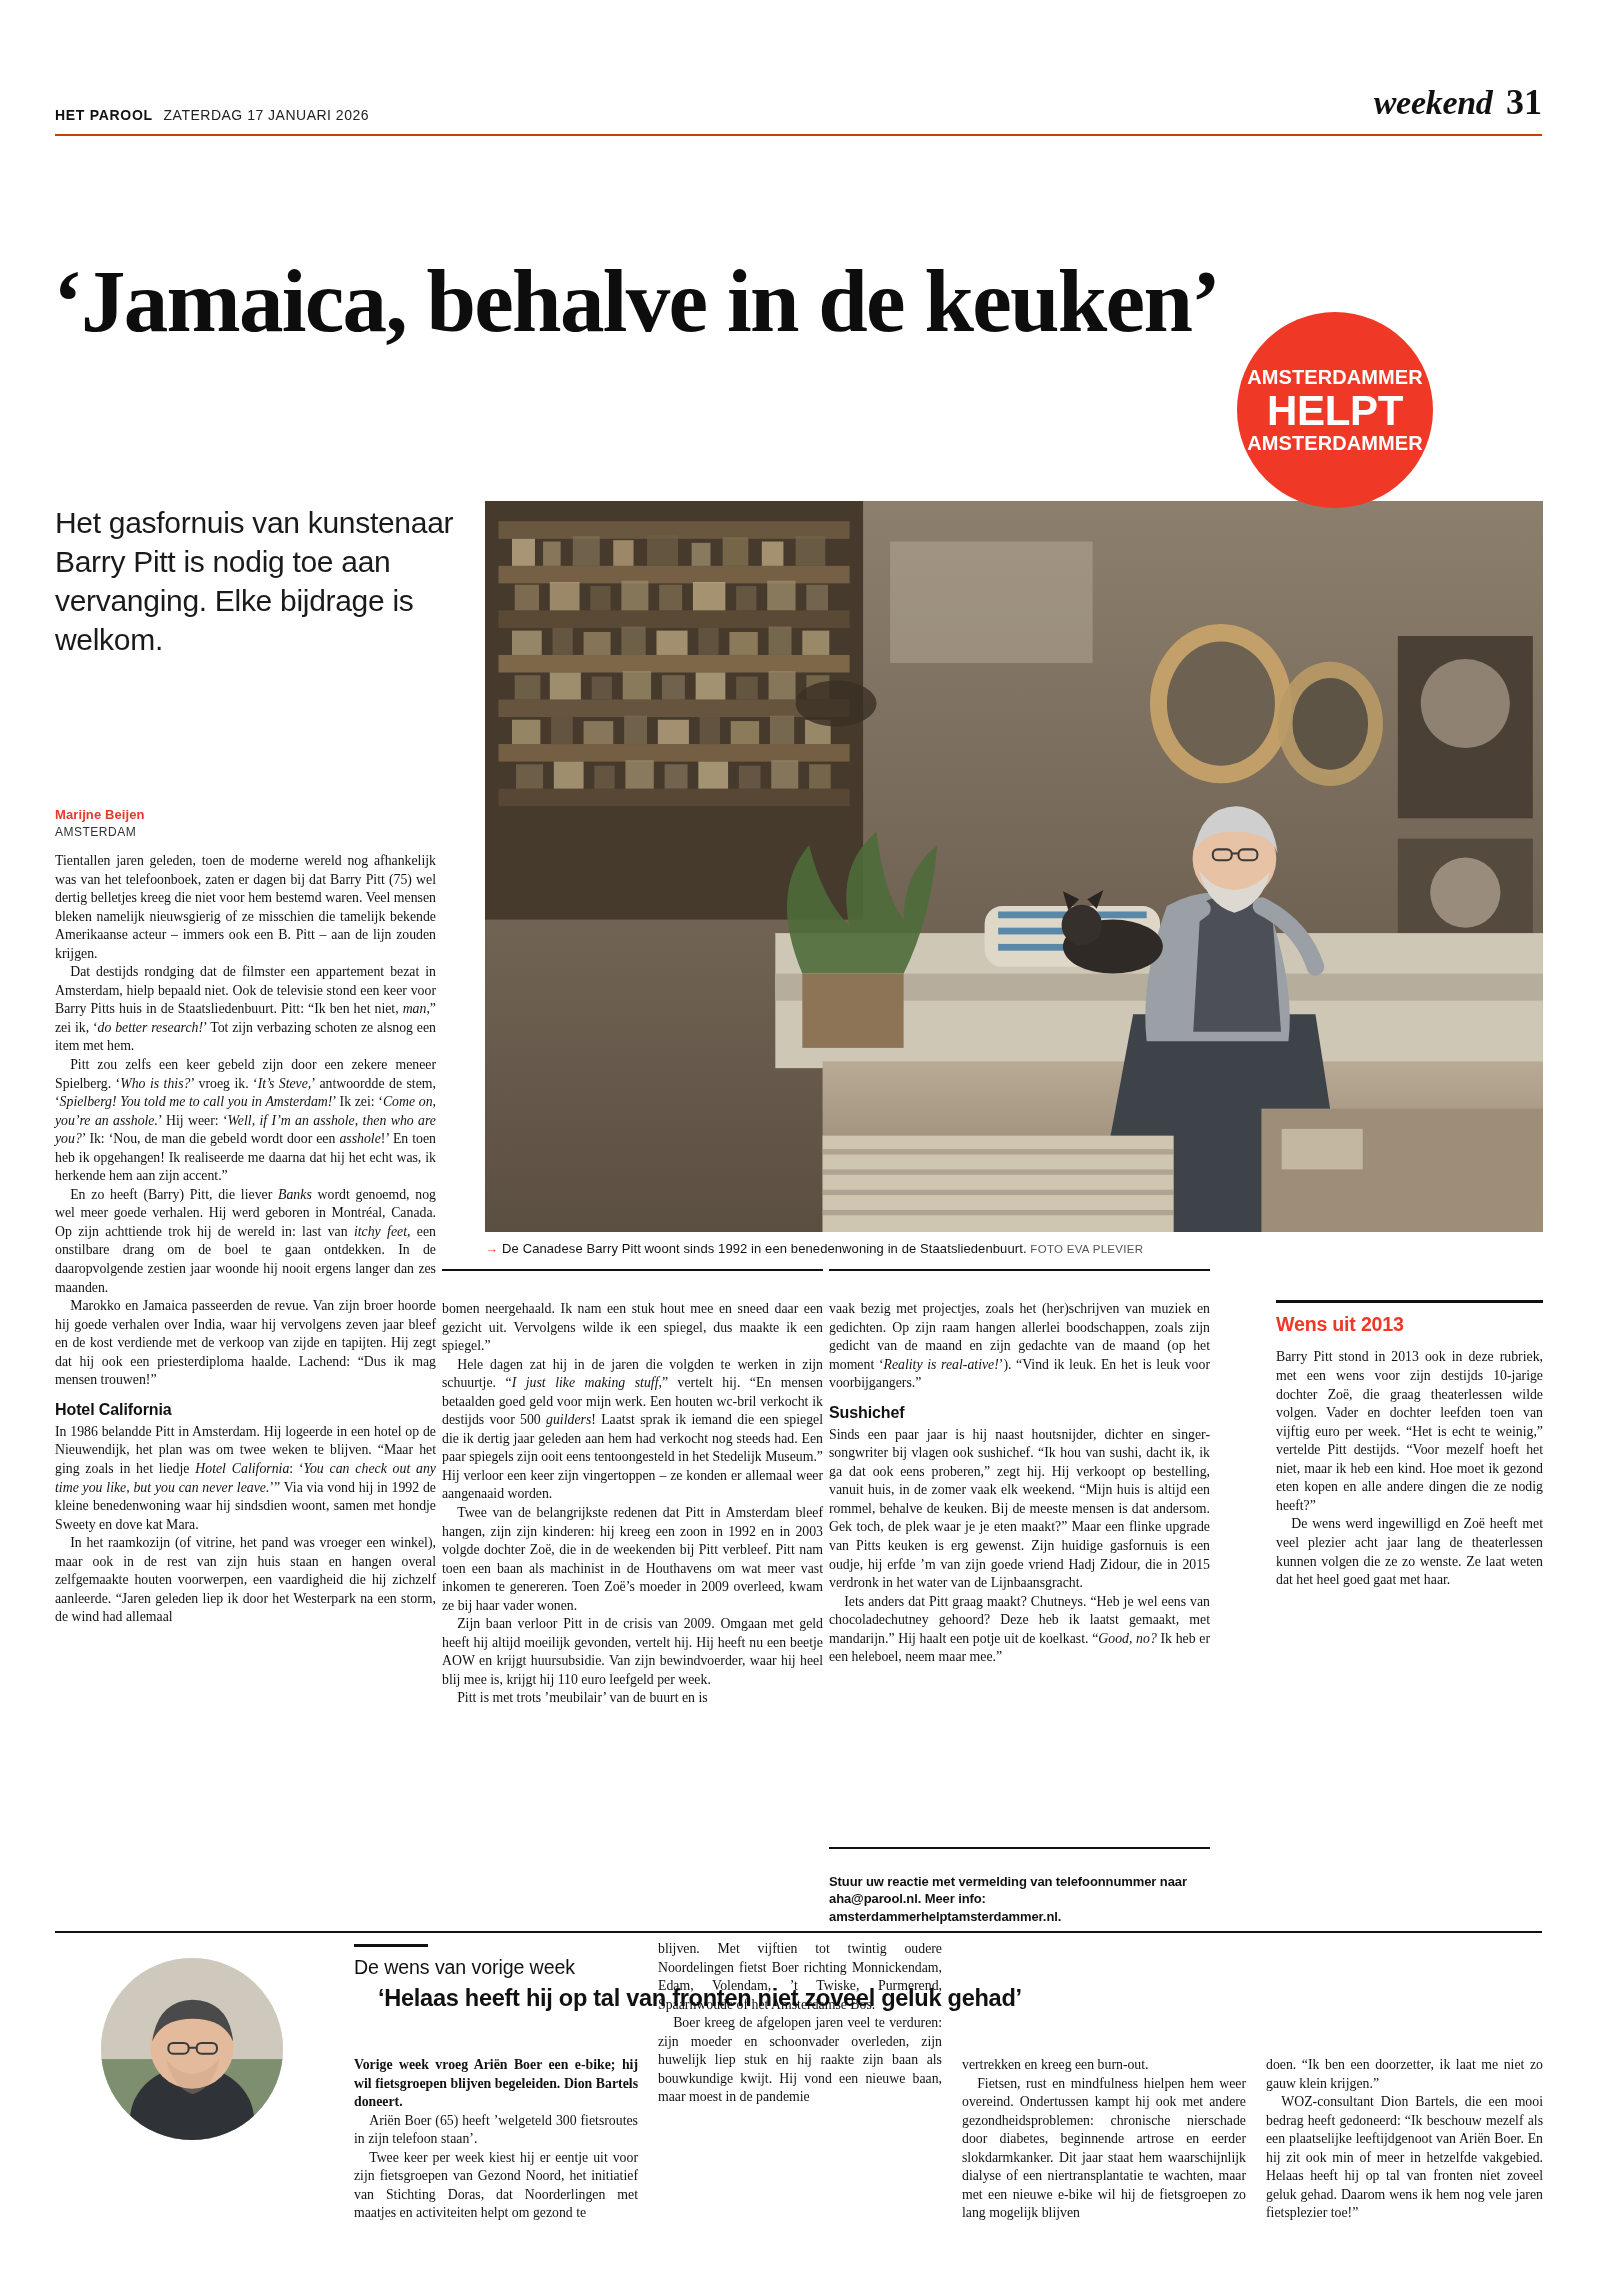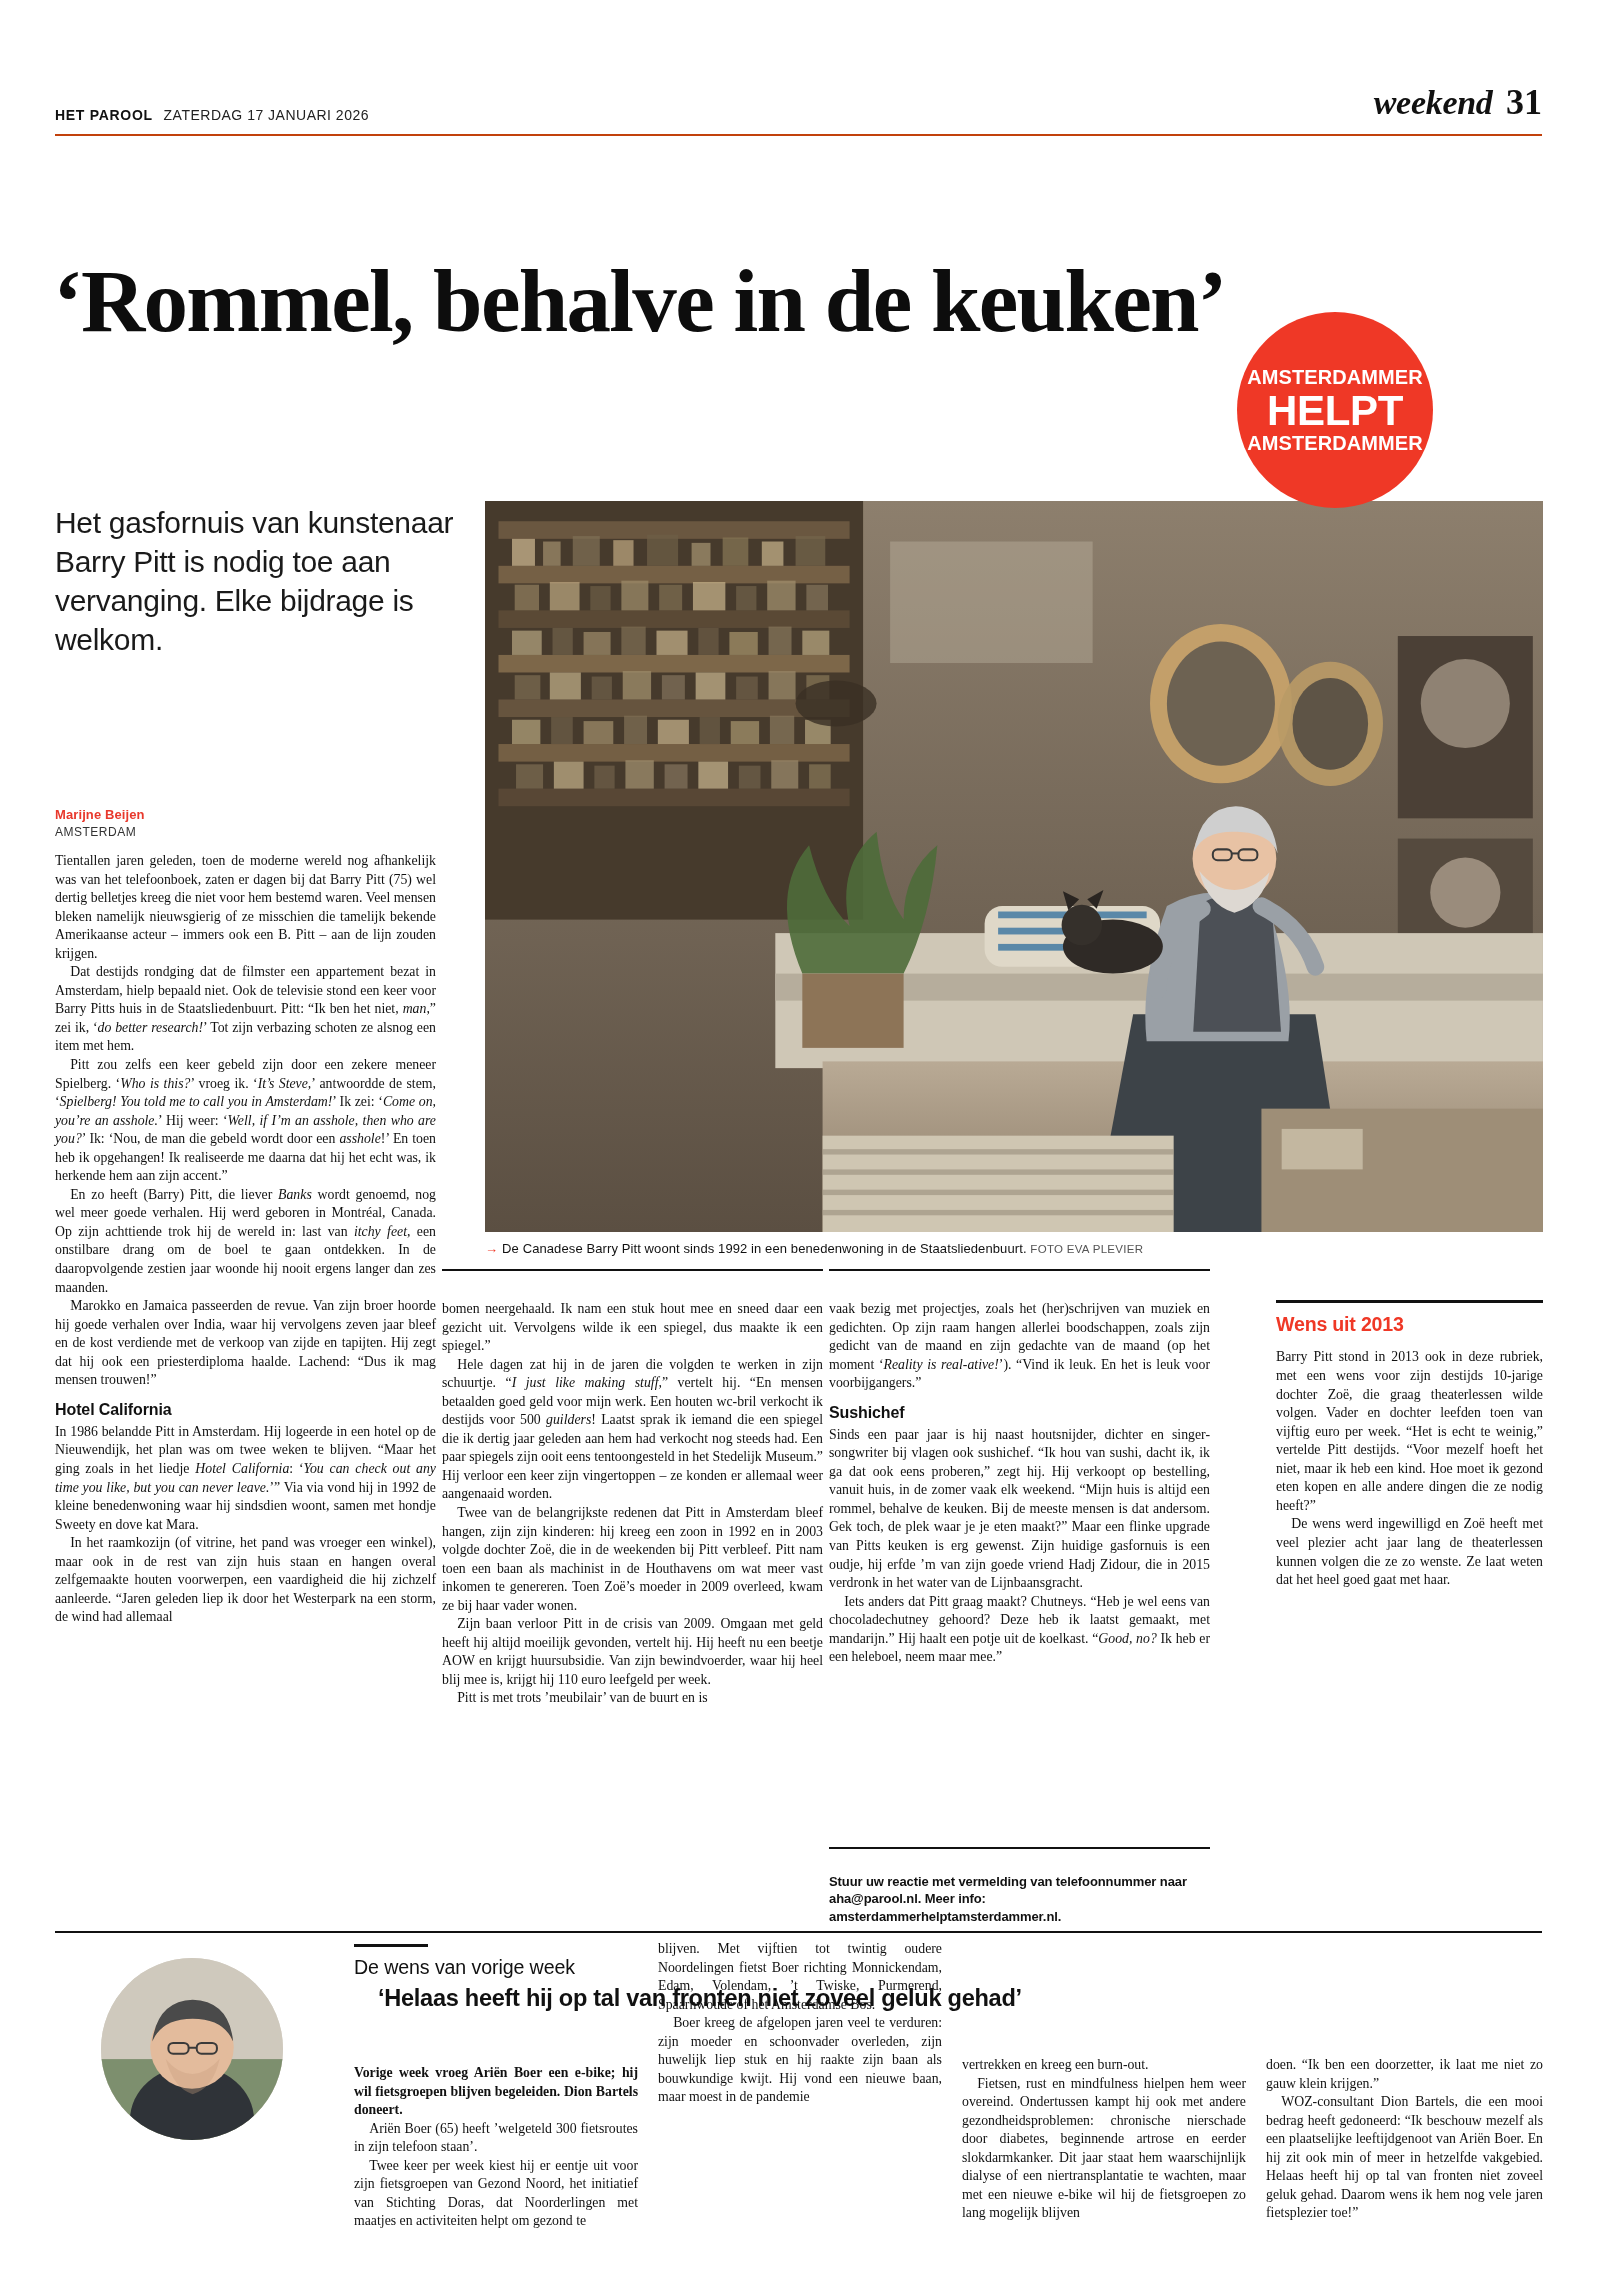--- a/index.html
+++ b/index.html
@@ -259,42 +259,42 @@
     line-height: 1.345;
     text-align: justify;
     color: #111;
     -webkit-hyphens: auto;
     hyphens: auto;
   }
   .bcol p { margin: 0; text-indent: 1.1em; }
   .bcol p.first { text-indent: 0; }
   .bcol .lead { font-weight: 700; }
 
-  #bcol1 { left: 354px; top: 2056px; width: 284px; margin-top: 8px; }
+  #bcol1 { left: 354px; top: 2056px; width: 284px; }
   #bcol2 { left: 658px; top: 1940px; width: 284px; }
   #bcol3 { left: 962px;top: 2056px; width: 284px; }
   #bcol4 { left: 1266px;top: 2056px; width: 277px; }
 </style>
 </head>
 <body>
 
 <div class="page">
 
   <div class="masthead">
     <div class="masthead-left">
       <span class="mast-brand">HET PAROOL</span>
       <span class="mast-date">ZATERDAG 17 JANUARI 2026</span>
     </div>
     <div class="masthead-right">
       <span class="mast-section">weekend</span>
       <span class="mast-pagenum">31</span>
     </div>
   </div>
 
-  <h1 class="headline">‘Rommel, behalve in de keuken’</h1>
+  <h1 class="headline">‘Jamaica, behalve in de keuken’</h1>
 
   <div class="standfirst">Het gasfornuis van kunstenaar Barry Pitt is nodig toe aan vervanging. Elke bijdrage is welkom.</div>
 
   <div class="byline">
     <div class="byline-name">Marijne Beijen</div>
     <div class="byline-city">AMSTERDAM</div>
   </div>
 
   <div class="photo-wrap">
     <svg class="photo-canvas" viewBox="0 0 1567 1083" preserveAspectRatio="none">

